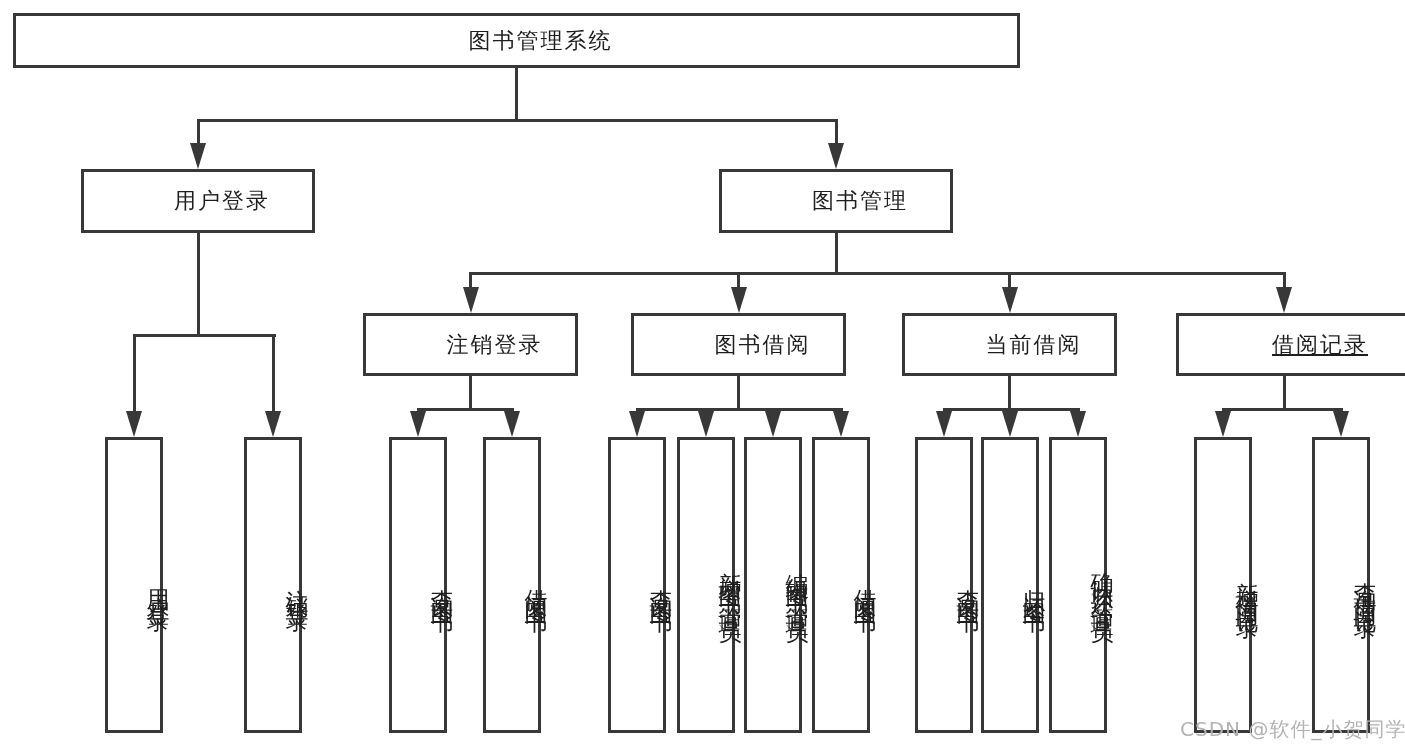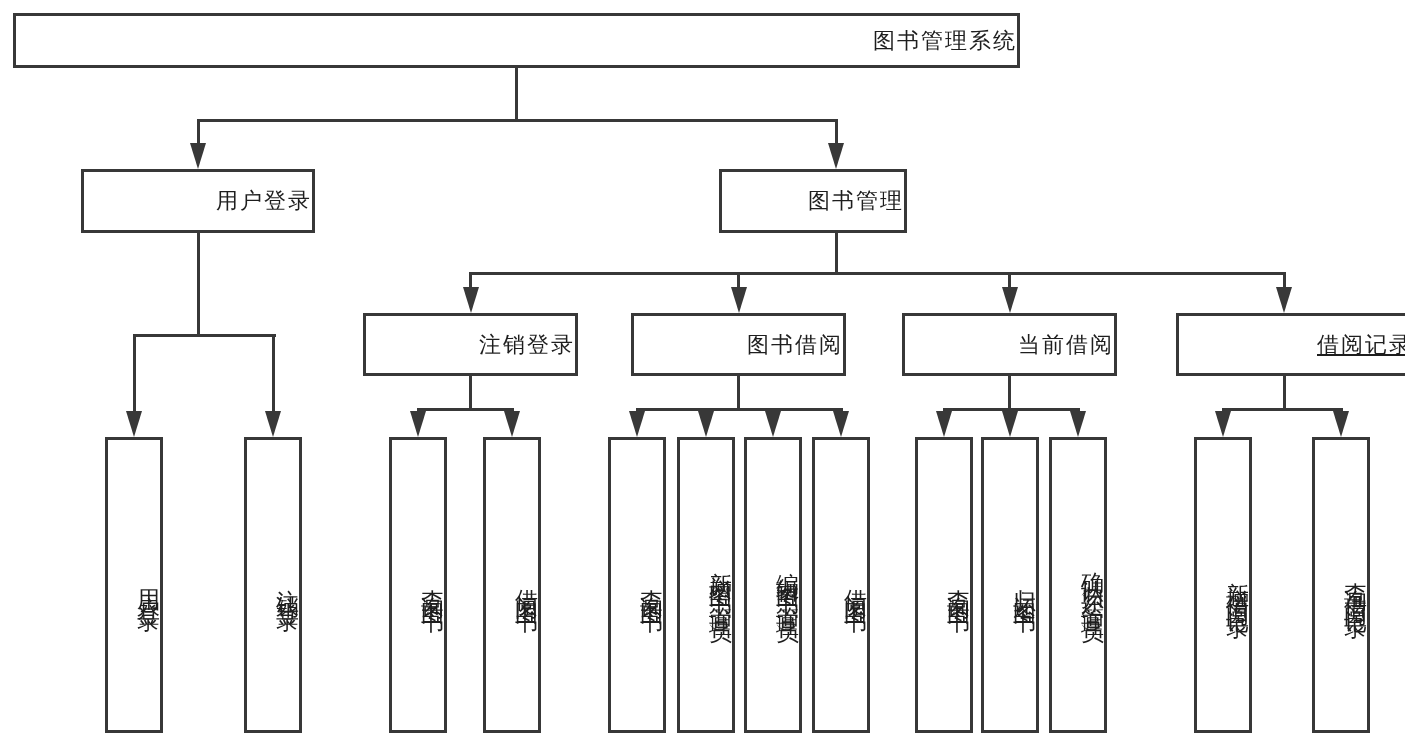--- a/index.html
+++ b/index.html
@@ -9,21 +9,21 @@
   }
   html,body{margin:0;padding:0;background:#fff;}
   .canvas{
     position:relative;width:1405px;height:747px;background:#fff;
     font-family:"DejaVu Sans","Liberation Sans",sans-serif;
     overflow:hidden;
   }
   .box{
     position:absolute;box-sizing:border-box;
     border:3px solid var(--line);background:#fff;color:var(--text);
-    display:flex;align-items:center;justify-content:flex-end;padding-left:48px;
+    display:flex;align-items:center;justify-content:center;padding-left:48px;
   }
   .hlabel{font-size:22px;letter-spacing:2px;white-space:nowrap;}
   .vbox span{
     writing-mode:vertical-rl;text-orientation:mixed;
     font-size:23px;letter-spacing:7px;line-height:1;
   }
   .v{position:absolute;width:3px;background:var(--line);}
   .h{position:absolute;height:3px;background:var(--line);}
   .arr{
     position:absolute;width:0;height:0;
@@ -47,21 +47,21 @@
   <div class="v" style="left:515px;top:68px;height:54px;"></div>
   <div class="h" style="left:197px;top:119px;width:641px;"></div>
   <div class="v" style="left:197px;top:119px;height:30px;"></div>
   <div class="arr" style="left:190px;top:143px;"></div>
   <div class="v" style="left:835px;top:119px;height:30px;"></div>
   <div class="arr" style="left:828px;top:143px;"></div>
 
   <div class="box hlabel" style="left:81px;top:169px;width:234px;height:64px;">
     <span>用户登录</span>
   </div>
-  <div class="box hlabel" style="left:719px;top:169px;width:188px;height:64px;">
+  <div class="box hlabel" style="left:719px;top:169px;width:234px;height:64px;">
     <span>图书管理</span>
   </div>
 
   <div class="v" style="left:197px;top:233px;height:104px;"></div>
   <div class="h" style="left:132.5px;top:334px;width:143px;"></div>
   <div class="v" style="left:132.5px;top:334px;height:85px;"></div>
   <div class="arr" style="left:126px;top:411px;"></div>
   <div class="v" style="left:271.5px;top:334px;height:85px;"></div>
   <div class="arr" style="left:265px;top:411px;"></div>
 
@@ -160,14 +160,15 @@
     <span>确认归还（管理员）</span>
   </div>
 
   <div class="box vbox" style="left:1194px;top:437px;width:58px;height:296px;">
     <span>新增借阅记录</span>
   </div>
   <div class="box vbox" style="left:1312px;top:437px;width:58px;height:296px;">
     <span>查询借阅记录</span>
   </div>
 
+  <div class="wm">CSDN @软件_小贺同学</div>
 
 </div>
 
 </body></html>

